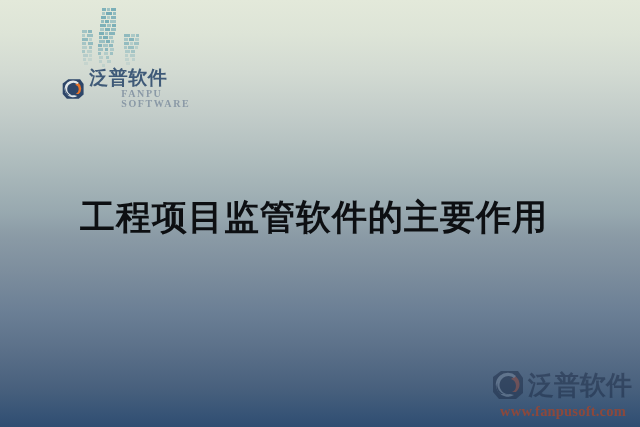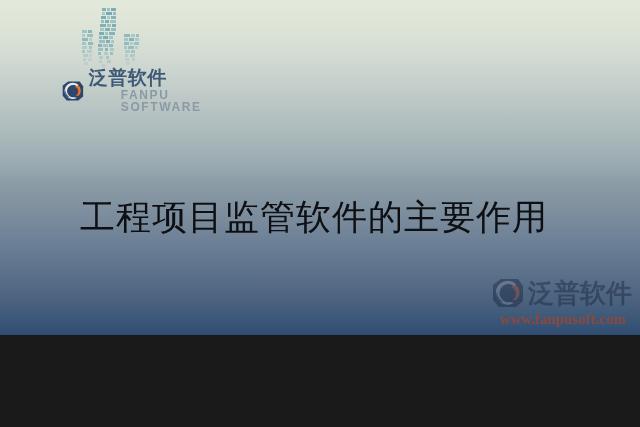--- a/index.html
+++ b/index.html
@@ -3,21 +3,21 @@
 <meta charset="utf-8">
 <style>
   html, body {
     margin: 0;
     padding: 0;
     background: #1a1a1a;
   }
   #stage {
     position: relative;
     width: 640px;
-    height: 335px;
+    height: 427px;
     overflow: hidden;
     font-family: "Liberation Sans", "DejaVu Sans", sans-serif;
     background: linear-gradient(
       to bottom,
       #e3e9da 0%,
       #dde4d7 8%,
       #d2dad2 17%,
       #c2ccc9 27%,
       #aebcbd 38%,
       #97a8af 50%,
@@ -67,36 +67,36 @@
     line-height: 1;
   }
   .logo-cn {
     font-size: 19px;
     font-weight: bold;
     color: #3f5a78;
     letter-spacing: 0.5px;
     font-family: "DejaVu Sans", "Liberation Sans", sans-serif;
   }
   .logo-en {
-    font-size: 12px;
+    font-size: 10px;
     font-weight: bold;
     color: #8a99a6;
     letter-spacing: 1.6px;
     margin-top: 2px;
-    font-family: Liberation Sans, sans-serif;
+    font-family: Liberation Serif, serif;
     margin-left: 32px;
   }
 
   
   #title {
     position: absolute;
     left: 80px;
     top: 194px;
     font-size: 35px;
-    font-weight: normal;
+    font-weight: bold;
     color: #0d0f12;
     letter-spacing: 1px;
     white-space: nowrap;
     font-family: "DejaVu Sans", "Liberation Sans", sans-serif;
   }
 
   
   #watermark {
     position: absolute;
     right: 6px;

